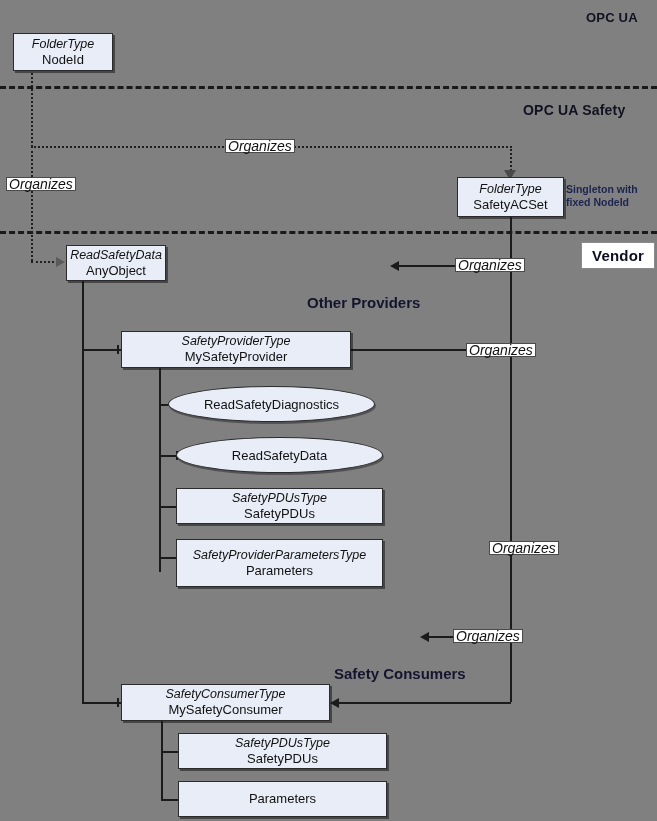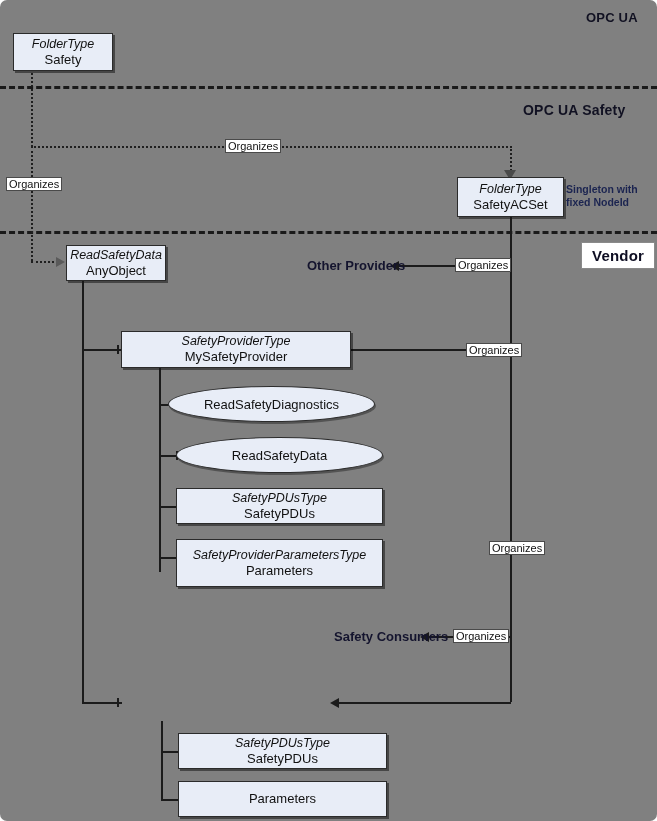--- a/index.html
+++ b/index.html
@@ -7,21 +7,20 @@
     padding: 0;
     background: #ffffff;
   }
   #canvas {
     position: relative;
     width: 657px;
     height: 821px;
     background: #808080;
     font-family: "Liberation Sans", sans-serif;
     overflow: hidden;
-    border-radius: 7px;
   }
   
   .zone-divider {
     position: absolute;
     left: 0;
     width: 657px;
     height: 0;
     border-top: 3px dashed #1a1a1a;
   }
   
@@ -124,33 +123,35 @@
     position: absolute;
     width: 0;
     border-left: 2px solid #1b1b1b;
     height: 9px;
   }
   
   .edge-label {
     position: absolute;
     background: #ffffff;
     border: 1px solid #4a4a4a;
-    font-size: 11px;
+    font-size: 14px;
     color: #111111;
     padding: 0px 2px;
     white-space: nowrap;
     line-height: 12px;
+    font-style: italic;
   }
   
   .annot-bold {
     position: absolute;
     font-weight: bold;
-    font-size: 13px;
+    font-size: 15px;
     color: #14142e;
     white-space: nowrap;
+    margin-top: 36px;
   }
   .annot-note {
     position: absolute;
     font-size: 10.5px;
     color: #1b2450;
     line-height: 13px;
     white-space: nowrap;
     font-weight: bold;
   }
 </style>
@@ -174,21 +175,21 @@
   <div class="arrow-down" style="left:504px; top:170px;"></div>
   <div class="edge-label" style="left:225px; top:139px;">Organizes</div>
 
   <div class="vline dotted" style="left:31px; top:146px; height:115px;"></div>
   <div class="hline dotted" style="left:31px; top:261px; width:27px;"></div>
   <div class="arrow-right" style="left:56px; top:257px;"></div>
   <div class="edge-label" style="left:6px; top:177px;">Organizes</div>
 
   <div class="node" style="left:13px; top:33px; width:100px; height:38px;">
     <div class="type">FolderType</div>
-    <div class="inst">Safety</div>
+    <div class="inst">NodeId</div>
   </div>
 
   <div class="node" style="left:457px; top:177px; width:107px; height:40px;">
     <div class="type">FolderType</div>
     <div class="inst">SafetyACSet</div>
   </div>
 
   <div class="annot-note" style="left:566px; top:183px;">
     <div>Singleton with</div>
     <div>fixed NodeId</div>
@@ -248,20 +249,24 @@
     <div class="inst">SafetyPDUs</div>
   </div>
 
   <div class="hline" style="left:159px; top:557px; width:22px;"></div>
   <div class="tick" style="left:176px; top:553px;"></div>
   <div class="node" style="left:176px; top:539px; width:207px; height:48px;">
     <div class="type">SafetyProviderParametersType</div>
     <div class="inst">Parameters</div>
   </div>
 
+  <div class="node" style="left:121px; top:684px; width:209px; height:37px;">
+    <div class="type">SafetyConsumerType</div>
+    <div class="inst">MySafetyConsumer</div>
+  </div>
 
   <div class="vline" style="left:161px; top:721px; height:78px;"></div>
 
   <div class="hline" style="left:161px; top:751px; width:22px;"></div>
   <div class="tick" style="left:178px; top:747px;"></div>
   <div class="node" style="left:178px; top:733px; width:209px; height:36px;">
     <div class="type">SafetyPDUsType</div>
     <div class="inst">SafetyPDUs</div>
   </div>
 

